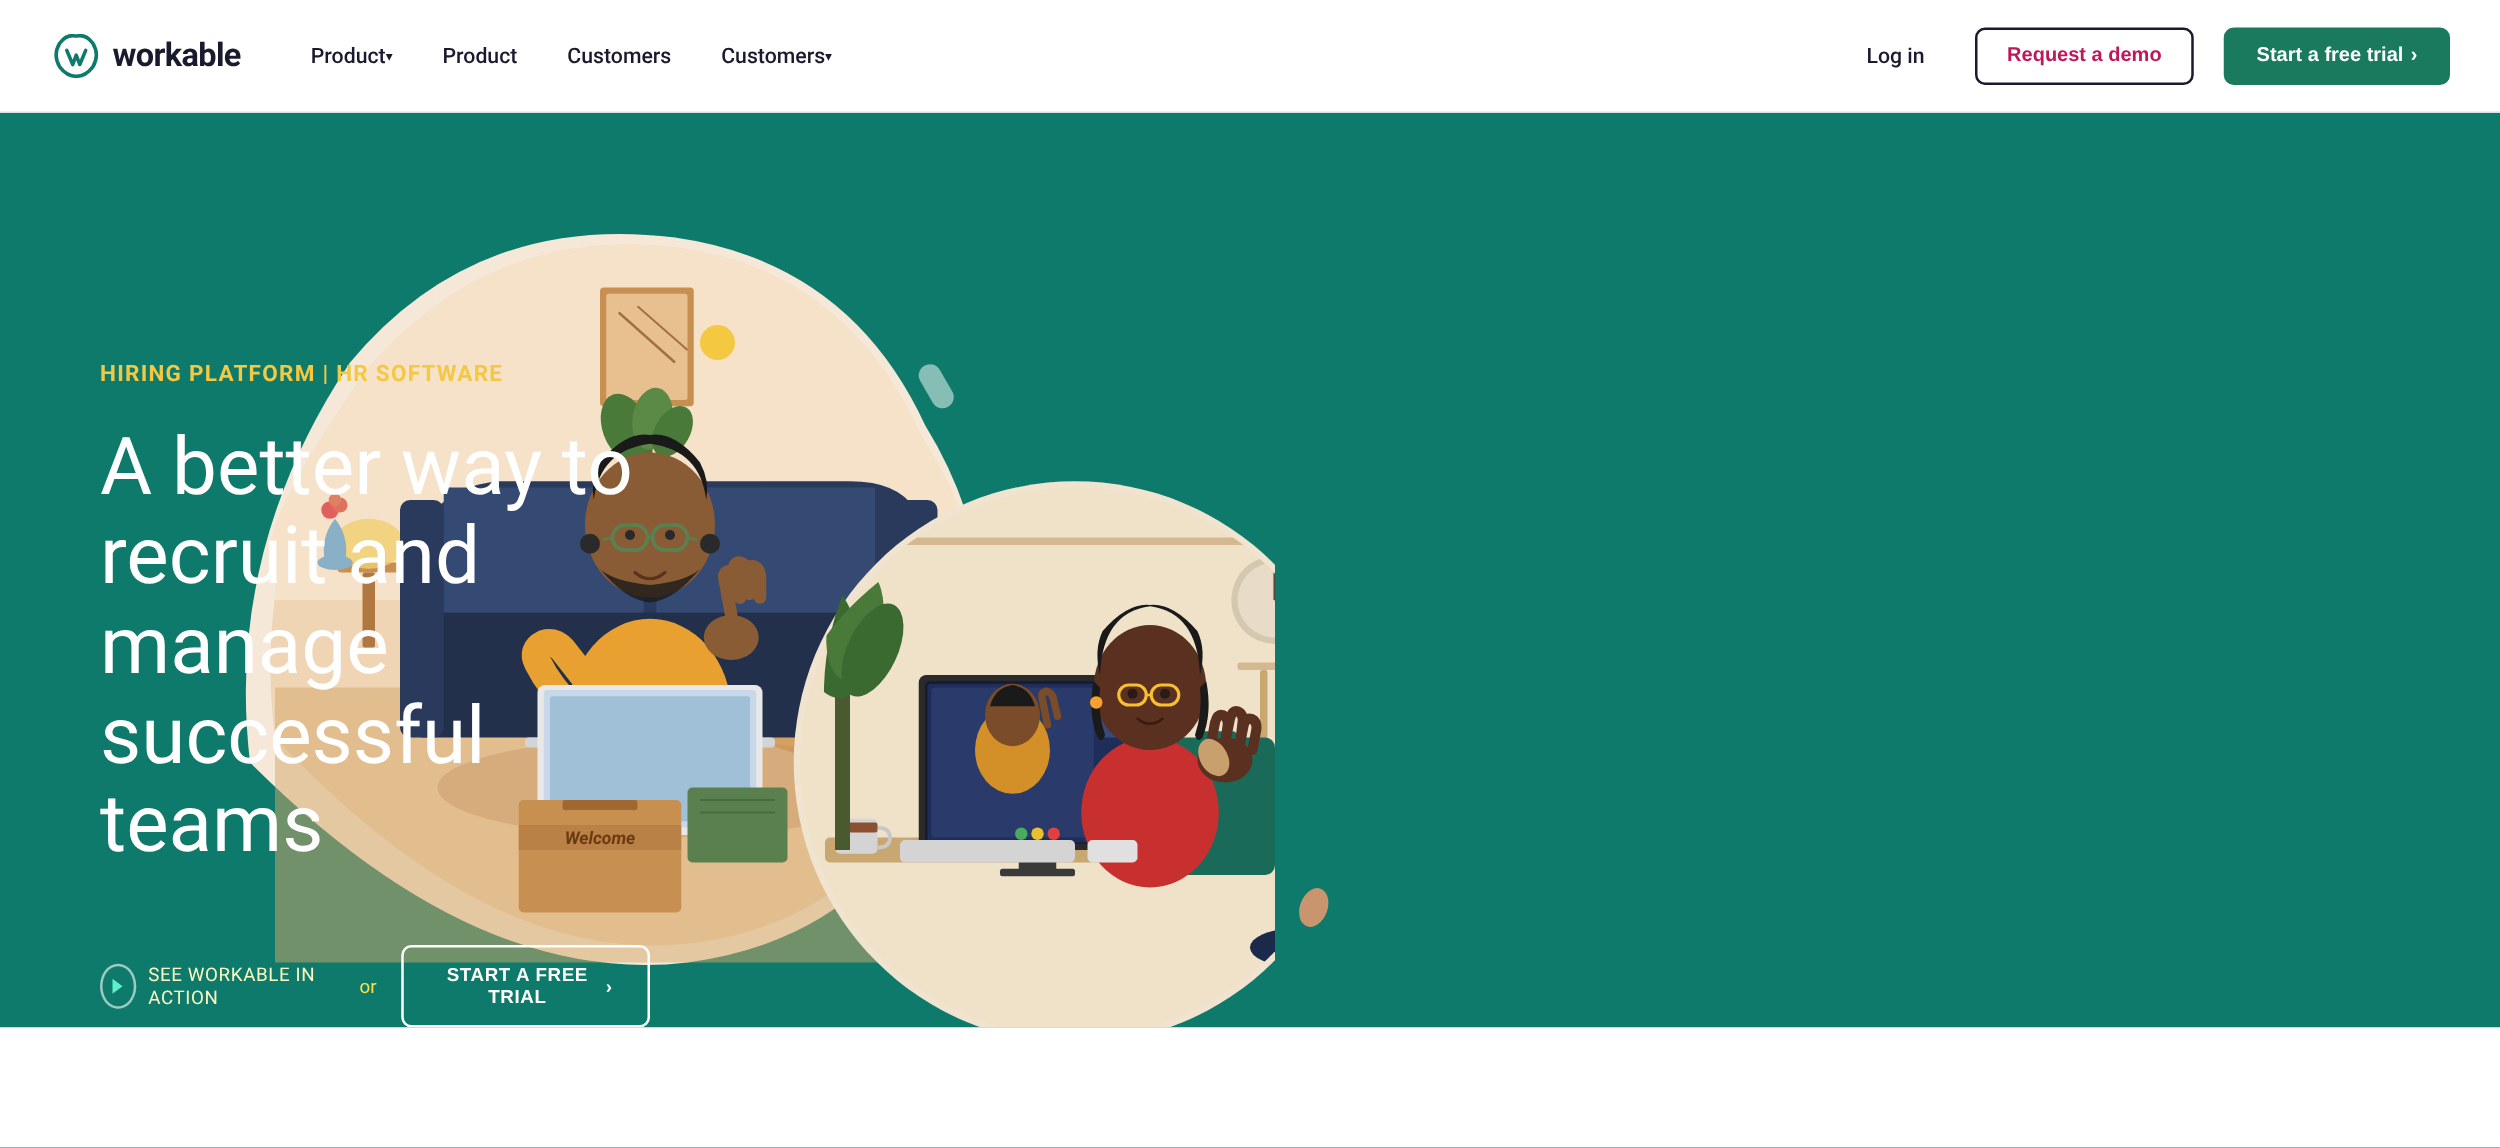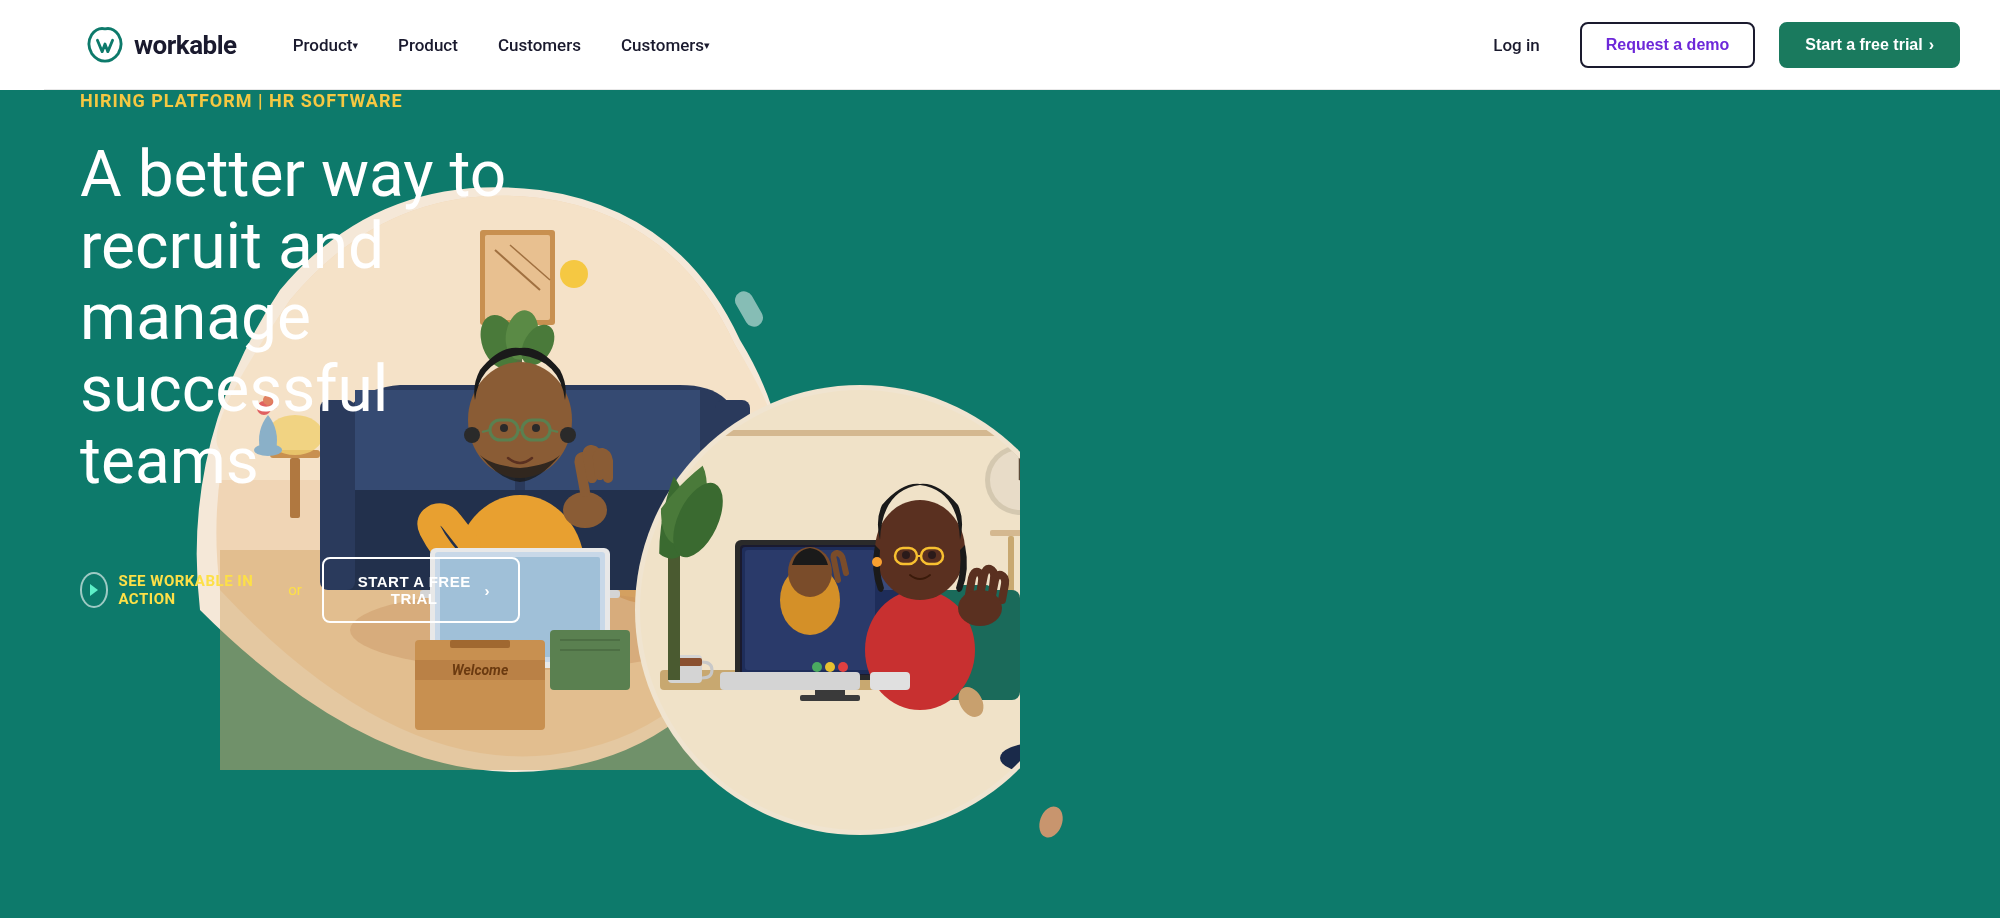--- a/index.html
+++ b/index.html
@@ -8,21 +8,20 @@
     
     nav {
       display: flex;
       align-items: center;
       background: #fff;
       height: 90px;
       padding: 0 40px;
       border-bottom: 1px solid #e8e8e8;
       position: relative;
       z-index: 10;
-      margin-left: 44px;
     }
     .logo-area {
       display: flex;
       align-items: center;
       gap: 8px;
       margin-right: 40px;
     }
     .logo-icon {
       width: 42px;
       height: 36px;
@@ -67,46 +66,46 @@
       cursor: pointer;
       padding: 8px 16px;
       border-radius: 6px;
     }
     .btn-demo {
       border: 2px solid #1a1a2e;
       border-radius: 8px;
       padding: 12px 24px;
       font-size: 16px;
       font-weight: 600;
-      color: #6d28d9;
+      color: #be185d;
       cursor: pointer;
       background: transparent;
     }
     .btn-trial {
       background: #1a7a5e;
       border: 2px solid #1a7a5e;
       border-radius: 8px;
       padding: 12px 24px;
       font-size: 16px;
       font-weight: 600;
       color: #fff;
       cursor: pointer;
       display: flex;
       align-items: center;
       gap: 6px;
     }
 
     
     .hero {
       background: #0d7a6b;
-      height: 828px;
+      height: 732px;
       position: relative;
       overflow: hidden;
       display: flex;
-      align-items: flex-start;
+      align-items: flex-end;
     }
     .hero-content {
       padding: 0 80px;
       max-width: 600px;
       z-index: 2;
       position: relative;
     }
     .hero-tag {
       color: #f5c842;
       font-size: 18px;
@@ -124,23 +123,23 @@
     }
     .hero-actions {
       display: flex;
       align-items: center;
       gap: 20px;
     }
     .btn-watch {
       display: flex;
       align-items: center;
       gap: 10px;
-      color: #fde047;
+      color: #fef9c3;
       font-size: 15px;
-      font-weight: 700;
+      font-weight: 400;
       letter-spacing: 0.5px;
       cursor: pointer;
     }
     .play-icon {
       width: 36px;
       height: 36px;
       border-radius: 50%;
       background: #0d7a6b;
       border: 2px solid rgba(255,255,255,0.6);
       display: flex;

